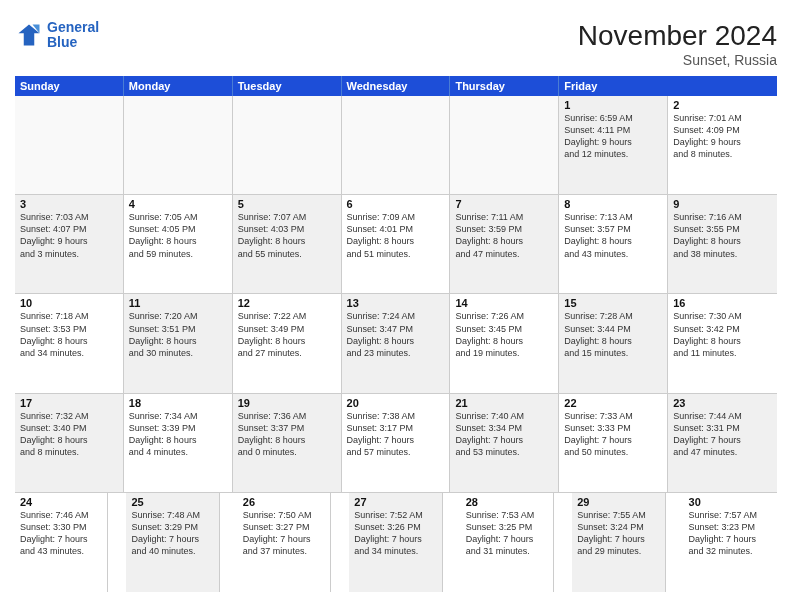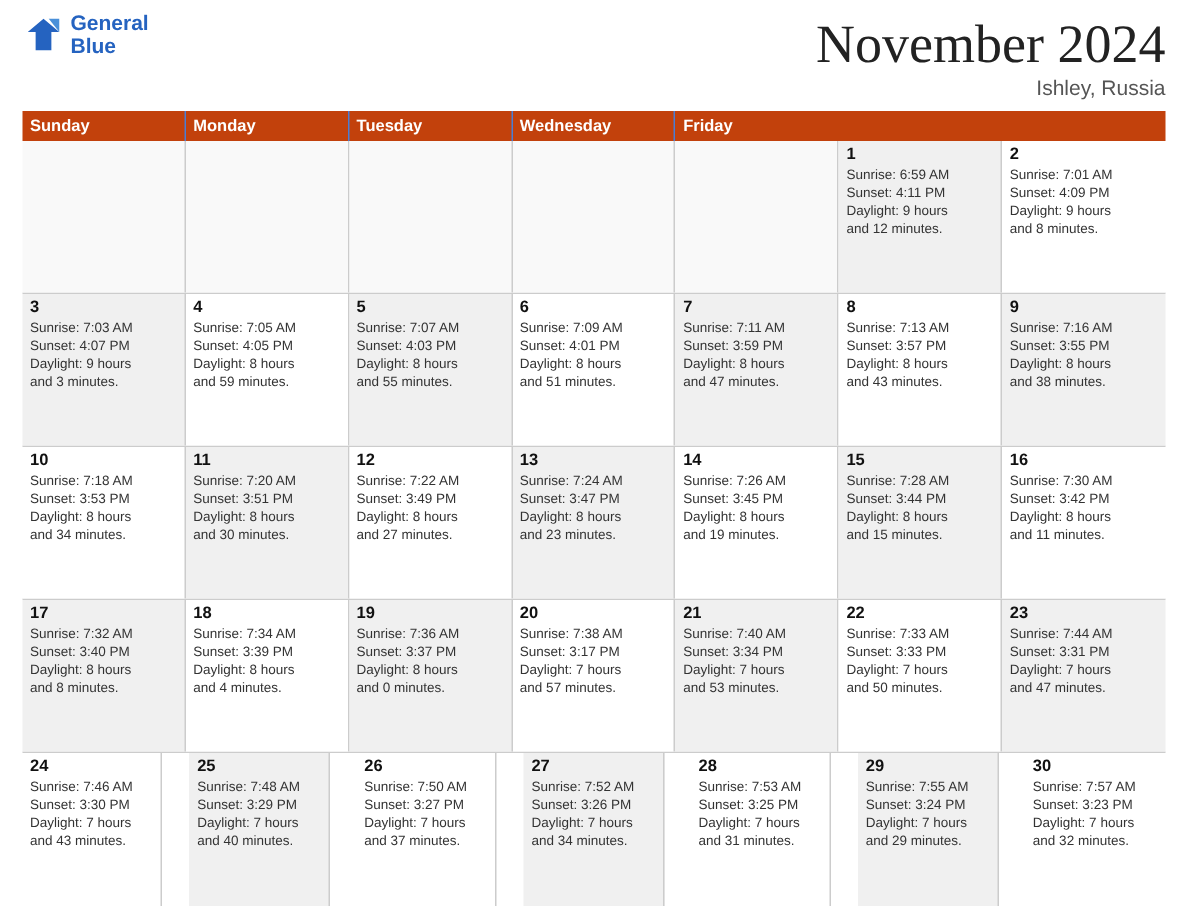--- a/index.html
+++ b/index.html
@@ -6,21 +6,21 @@
     body {
       font-family: Arial, sans-serif;
       background: #fff;
       width: 792px;
       height: 612px;
       overflow: hidden;
     }
     .page {
       width: 792px;
       height: 612px;
-      padding: 8px 15px;
+      padding: 20px 15px;
       display: flex;
       flex-direction: column;
     }
     .header {
       display: flex;
       justify-content: space-between;
       align-items: flex-start;
       margin-bottom: 8px;
     }
     .logo {
@@ -35,38 +35,37 @@
       line-height: 1.1;
     }
     .logo-icon {
       width: 28px;
       height: 28px;
     }
     .title-area {
       text-align: right;
     }
     .month-title {
-      font-size: 36px;
+      font-size: 28px;
       font-weight: normal;
       color: #222;
-      font-family: Liberation Serif, serif;
     }
     .location {
       font-size: 14px;
       color: #555;
     }
     .calendar {
       flex: 1;
       display: flex;
       flex-direction: column;
     }
     .cal-header {
       display: grid;
       grid-template-columns: repeat(7, 1fr);
-      background: #c2410c;
+      background: #1d4ed8;
     }
     .cal-header-cell {
       color: #fff;
       font-size: 11px;
       font-weight: bold;
       padding: 4px 5px;
       text-align: left;
       border-right: 1px solid #4a7dd4;
     }
     .cal-header-cell:last-child { border-right: none; }
@@ -117,30 +116,31 @@
         <polygon points="16,4 28,14 22,14 22,28 10,28 10,14 4,14" fill="#2563c0"></polygon>
         <polygon points="20,4 28,4 28,14" fill="#4a90d9"></polygon>
       </svg>
       <div class="logo-text">
         <div>General</div>
         <div>Blue</div>
       </div>
     </div>
     <div class="title-area">
       <div class="month-title">November 2024</div>
-      <div class="location">Ishley, Russia</div>
+      <div class="location">Sunset, Russia</div>
     </div>
   </div>
 
   <div class="calendar">
     <div class="cal-header">
     <div class="cal-header-cell">Sunday</div>
         <div class="cal-header-cell">Monday</div>
         <div class="cal-header-cell">Tuesday</div>
         <div class="cal-header-cell">Wednesday</div>
+        <div class="cal-header-cell">Thursday</div>
         <div class="cal-header-cell">Friday</div>
       </div>
     <div class="cal-body">
     <div class="cal-row">
           <div class="cal-cell empty"></div>
           <div class="cal-cell empty"></div>
           <div class="cal-cell empty"></div>
           <div class="cal-cell empty"></div>
           <div class="cal-cell empty"></div>
           <div class="cal-cell shaded">

